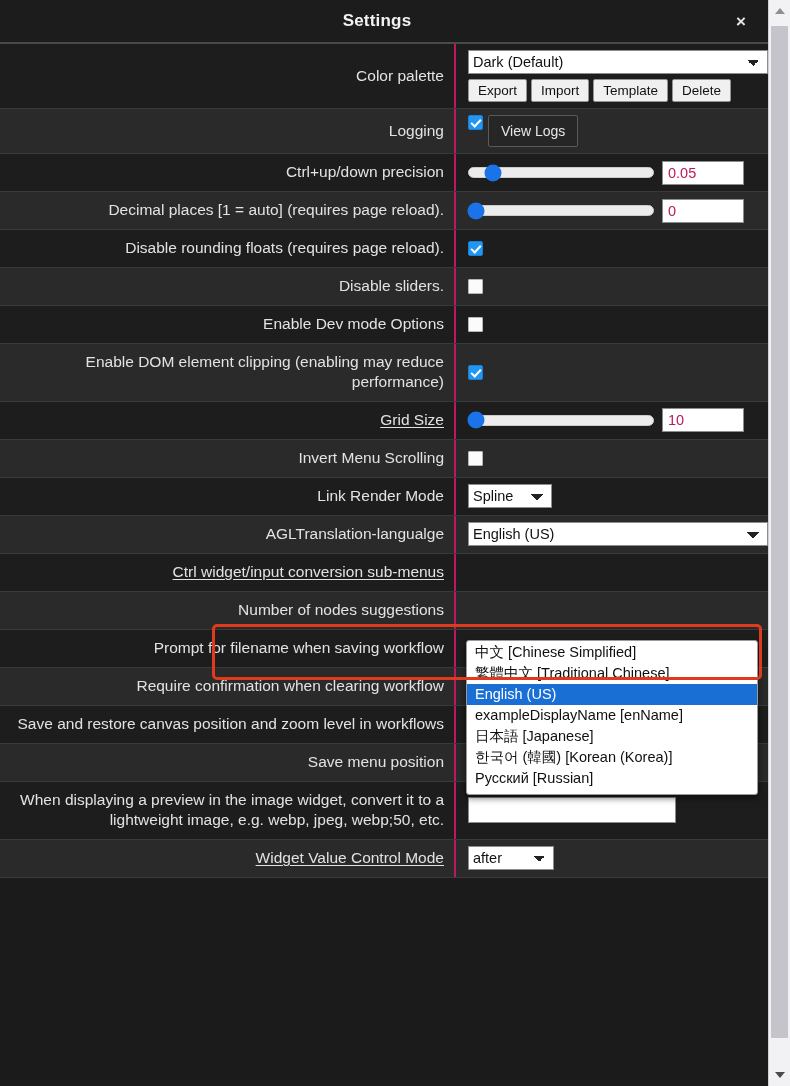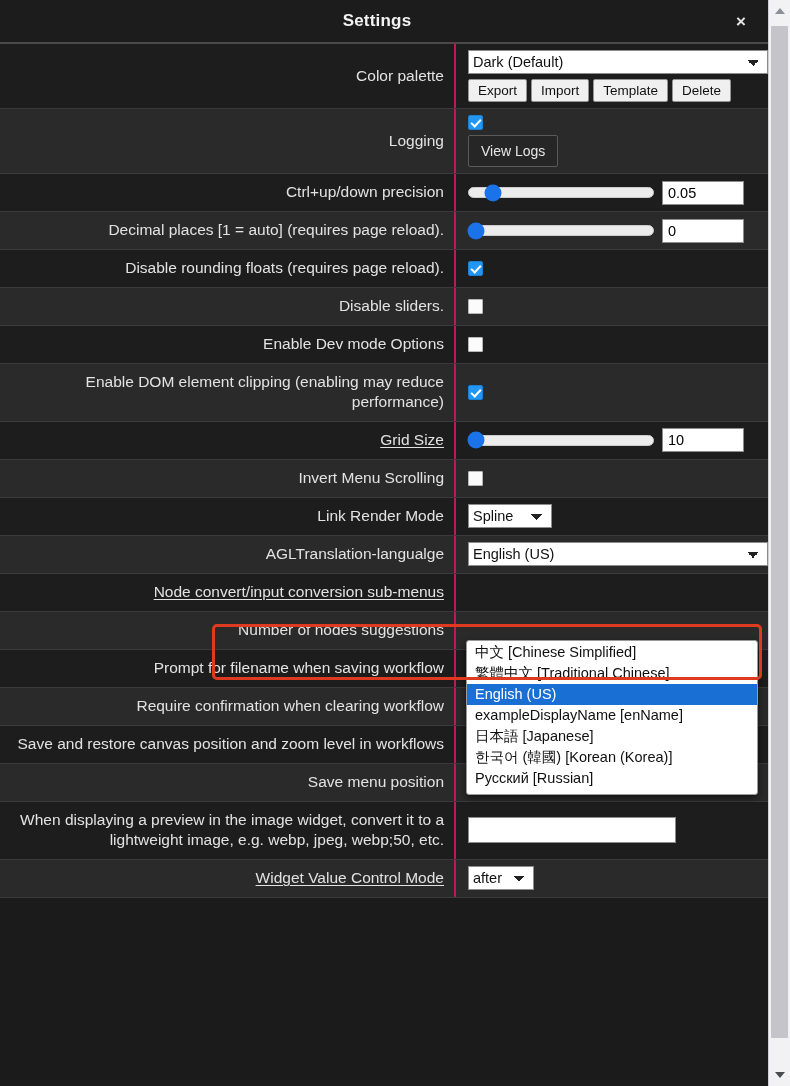--- a/index.html
+++ b/index.html
@@ -92,21 +92,21 @@
     line-height: 1.32;
   }
   .cell-label.underline { text-decoration: underline; text-underline-offset: 2px; }
   .cell-ctrl {
     flex: 1 1 auto;
     display: flex; align-items: center;
     padding: 6px 8px 6px 12px;
     gap: 6px;
     flex-wrap: wrap;
   }
-  .cell-ctrl.col { flex-direction: column; align-items: flex-start; gap: 5px; }
+  .cell-ctrl.col { flex-direction: row; align-items: flex-start; gap: 5px; }
 
   
   select.sel {
     font-family: "Liberation Sans", sans-serif;
     font-size: 14.5px;
     background: #ffffff; color: #111;
     border: 1px solid #8c8c8c;
     border-radius: 0;
     padding: 2px 4px;
     height: 24px;
@@ -117,21 +117,21 @@
     background-position:
       calc(100% - 14px) calc(50% + 1px),
       calc(100% - 8px) calc(50% + 1px);
     background-size: 6px 6px, 6px 6px;
     background-repeat: no-repeat;
     padding-right: 24px;
     cursor: pointer;
   }
   select.sel.wide { width: 300px; }
   select.sel.narrow { width: 84px; }
-  select.sel.tiny { width: 66px; }
+  select.sel.tiny { width: 86px; }
 
   .btnrow { display: flex; gap: 4px; align-items: flex-end; }
   button.pbtn {
     font-family: "Liberation Sans", sans-serif;
     font-size: 13.5px;
     background: #f0f0f0; color: #111;
     border: 1px solid #949494;
     border-radius: 2px;
     padding: 2px 9px;
     height: 23px;
@@ -172,21 +172,21 @@
   }
   .slider .thumb {
     position: absolute; top: 50%;
     width: 17px; height: 17px;
     background: #1a73e8; border-radius: 50%;
     transform: translate(-50%, -50%);
   }
   input.txt {
     font-family: "Liberation Sans", sans-serif;
     font-size: 14.5px;
-    background: #ffffff; color: #000000;
+    background: #ffffff; color: #be185d;
     border: 1px solid #8c8c8c;
     height: 24px; width: 82px;
     padding: 1px 5px;
   }
   input.txt.big { width: 208px; height: 26px; }
 
   
   #highlight {
     position: absolute;
     left: 212px; top: 624px;
@@ -316,21 +316,21 @@
           <select class="sel narrow"><option>Spline</option></select>
         </div>
       </div>
       <div class="row even">
         <div class="cell-label">AGLTranslation-langualge</div>
         <div class="cell-ctrl">
           <select class="sel wide"><option>English (US)</option></select>
         </div>
       </div>
       <div class="row odd">
-        <div class="cell-label underline">Node convert/input conversion sub-menus</div>
+        <div class="cell-label underline">Ctrl widget/input conversion sub-menus</div>
         <div class="cell-ctrl"></div>
       </div>
       <div class="row even">
         <div class="cell-label">Number of nodes suggestions</div>
         <div class="cell-ctrl"></div>
       </div>
       <div class="row odd">
         <div class="cell-label">Prompt for filename when saving workflow</div>
         <div class="cell-ctrl"></div>
       </div>

